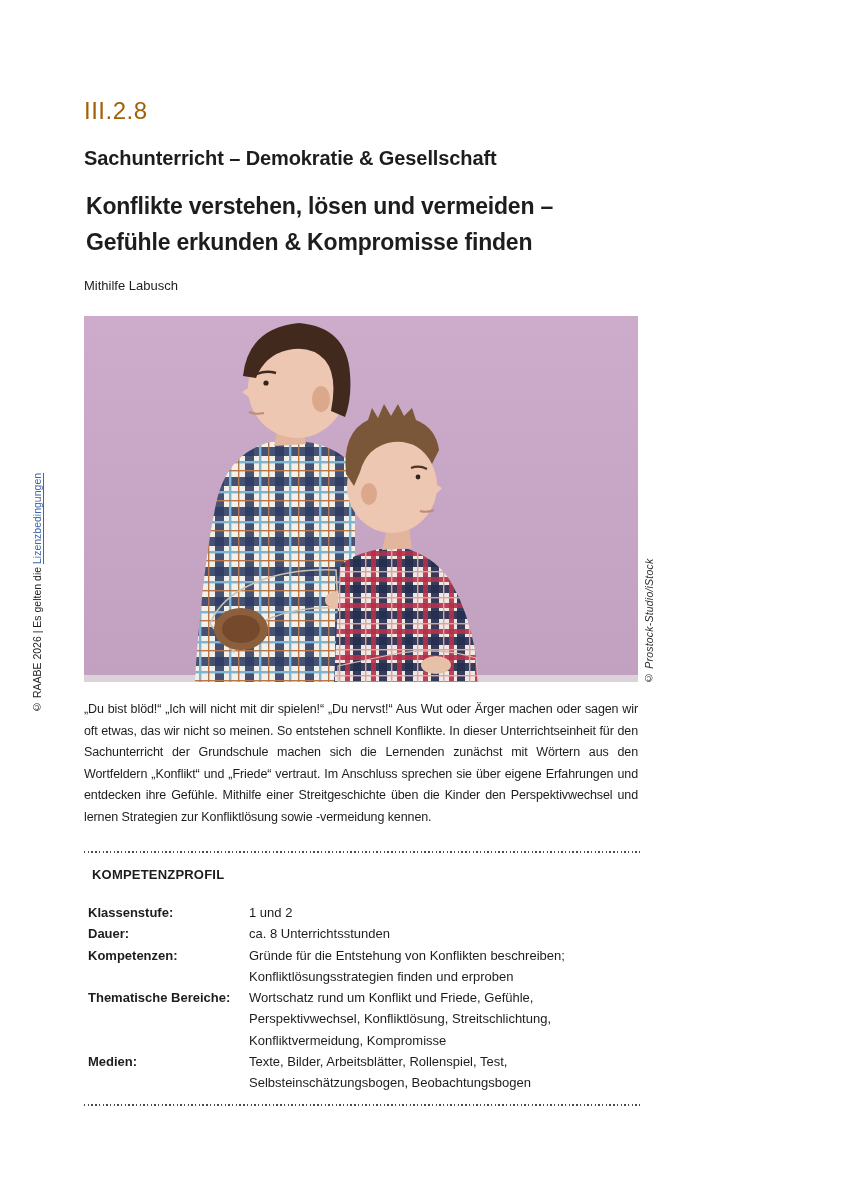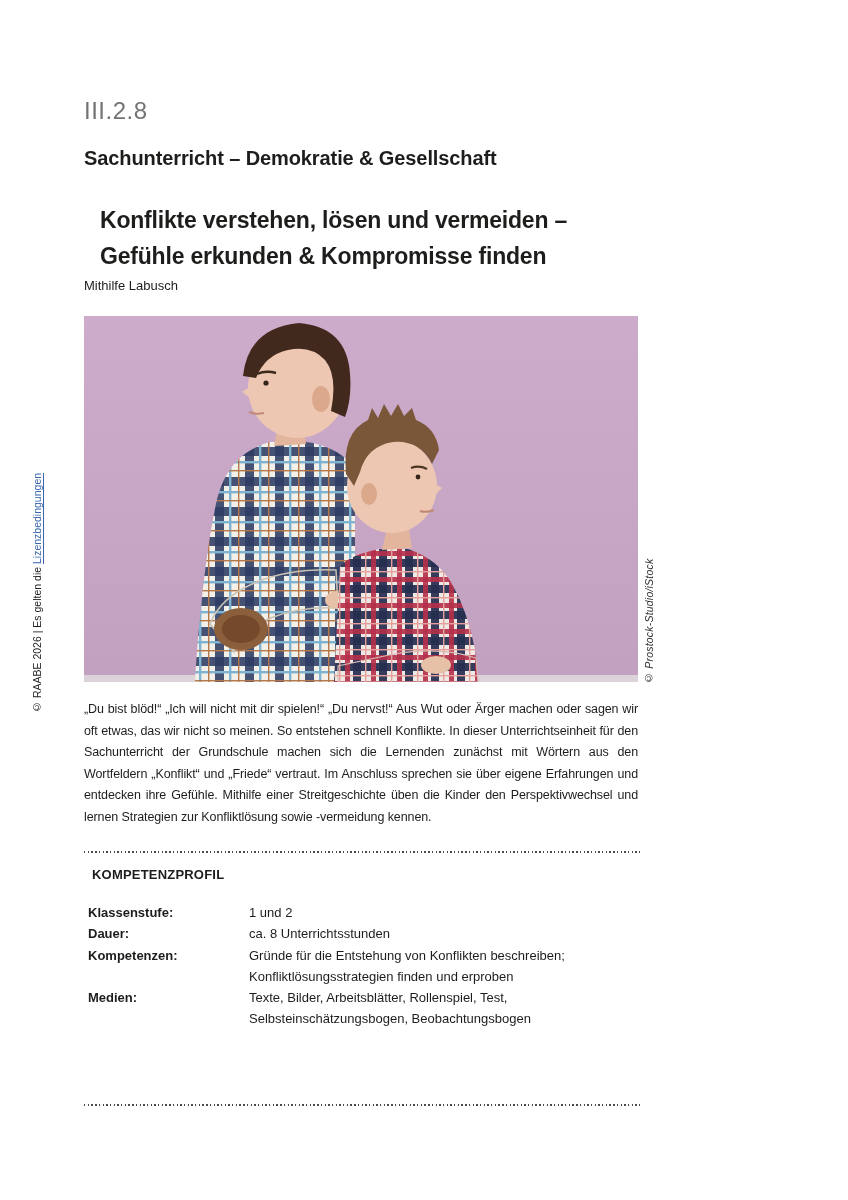--- a/index.html
+++ b/index.html
@@ -2,21 +2,21 @@
 <html lang="de"><head>
 <meta charset="utf-8">
 <style>
   html,body { margin:0; padding:0; background:#ffffff; }
   .page {
     position:relative; width:848px; height:1200px; background:#ffffff;
     font-family:"Liberation Sans", sans-serif; color:#1d1d1b; overflow:hidden;
   }
   .unit-code {
     position:absolute; left:84px; top:97px;
-    font-size:24px; color:#737373; letter-spacing:0.5px;
+    font-size:24px; color:#a16207; letter-spacing:0.5px;
   }
   .series-heading {
     position:absolute; left:84px; top:147px;
     font-size:20px; font-weight:bold; letter-spacing:-0.1px;
   }
   .main-title {
     position:absolute; left:84px; top:186px; width:560px;
     font-size:23px; font-weight:bold; line-height:36px; letter-spacing:-0.2px;
   }
   .author {
@@ -61,21 +61,21 @@
 </style>
 </head>
 <body>
 
 <div class="page">
 
   <div class="unit-code">III.2.8</div>
 
   <div class="series-heading">Sachunterricht – Demokratie &amp; Gesellschaft</div>
 
-  <h1 class="main-title" style="margin:16px;"><span>Konflikte verstehen, lösen und vermeiden –</span><br><span>Gefühle erkunden &amp; Kompromisse finden</span></h1>
+  <h1 class="main-title" style="margin:2px;"><span>Konflikte verstehen, lösen und vermeiden –</span><br><span>Gefühle erkunden &amp; Kompromisse finden</span></h1>
 
   <div class="author">Mithilfe Labusch</div>
 
   <div class="side-note"><span>© RAABE 2026 | Es gelten die </span><a>Lizenzbedingungen</a></div>
 
   <div class="photo-frame">
     <svg viewBox="0 0 554 366" width="554" height="366">
       <defs>
         <linearGradient id="bgGrad" x1="0" y1="0" x2="0" y2="1">
           <stop offset="0" stop-color="#cdabca"></stop>
@@ -154,20 +154,24 @@
       <div class="profile-row">
         <div class="profile-label">Dauer:</div>
         <div class="profile-value">ca. 8 Unterrichtsstunden</div>
       </div>
 
       <div class="profile-row">
         <div class="profile-label">Kompetenzen:</div>
         <div class="profile-value">Gründe für die Entstehung von Konflikten beschreiben; Konfliktlösungsstrategien finden und erproben</div>
       </div>
 
+      <div class="profile-row">
+        <div class="profile-label">Thematische Bereiche:</div>
+        <div class="profile-value">Wortschatz rund um Konflikt und Friede, Gefühle, Perspektivwechsel, Konfliktlösung, Streitschlichtung, Konfliktvermeidung, Kompromisse</div>
+      </div>
 
       <div class="profile-row">
         <div class="profile-label">Medien:</div>
         <div class="profile-value">Texte, Bilder, Arbeitsblätter, Rollenspiel, Test, Selbsteinschätzungsbogen, Beobachtungsbogen</div>
       </div>
     </div>
 
   <div class="dotted dotted-bottom"></div>
 
 </div>

